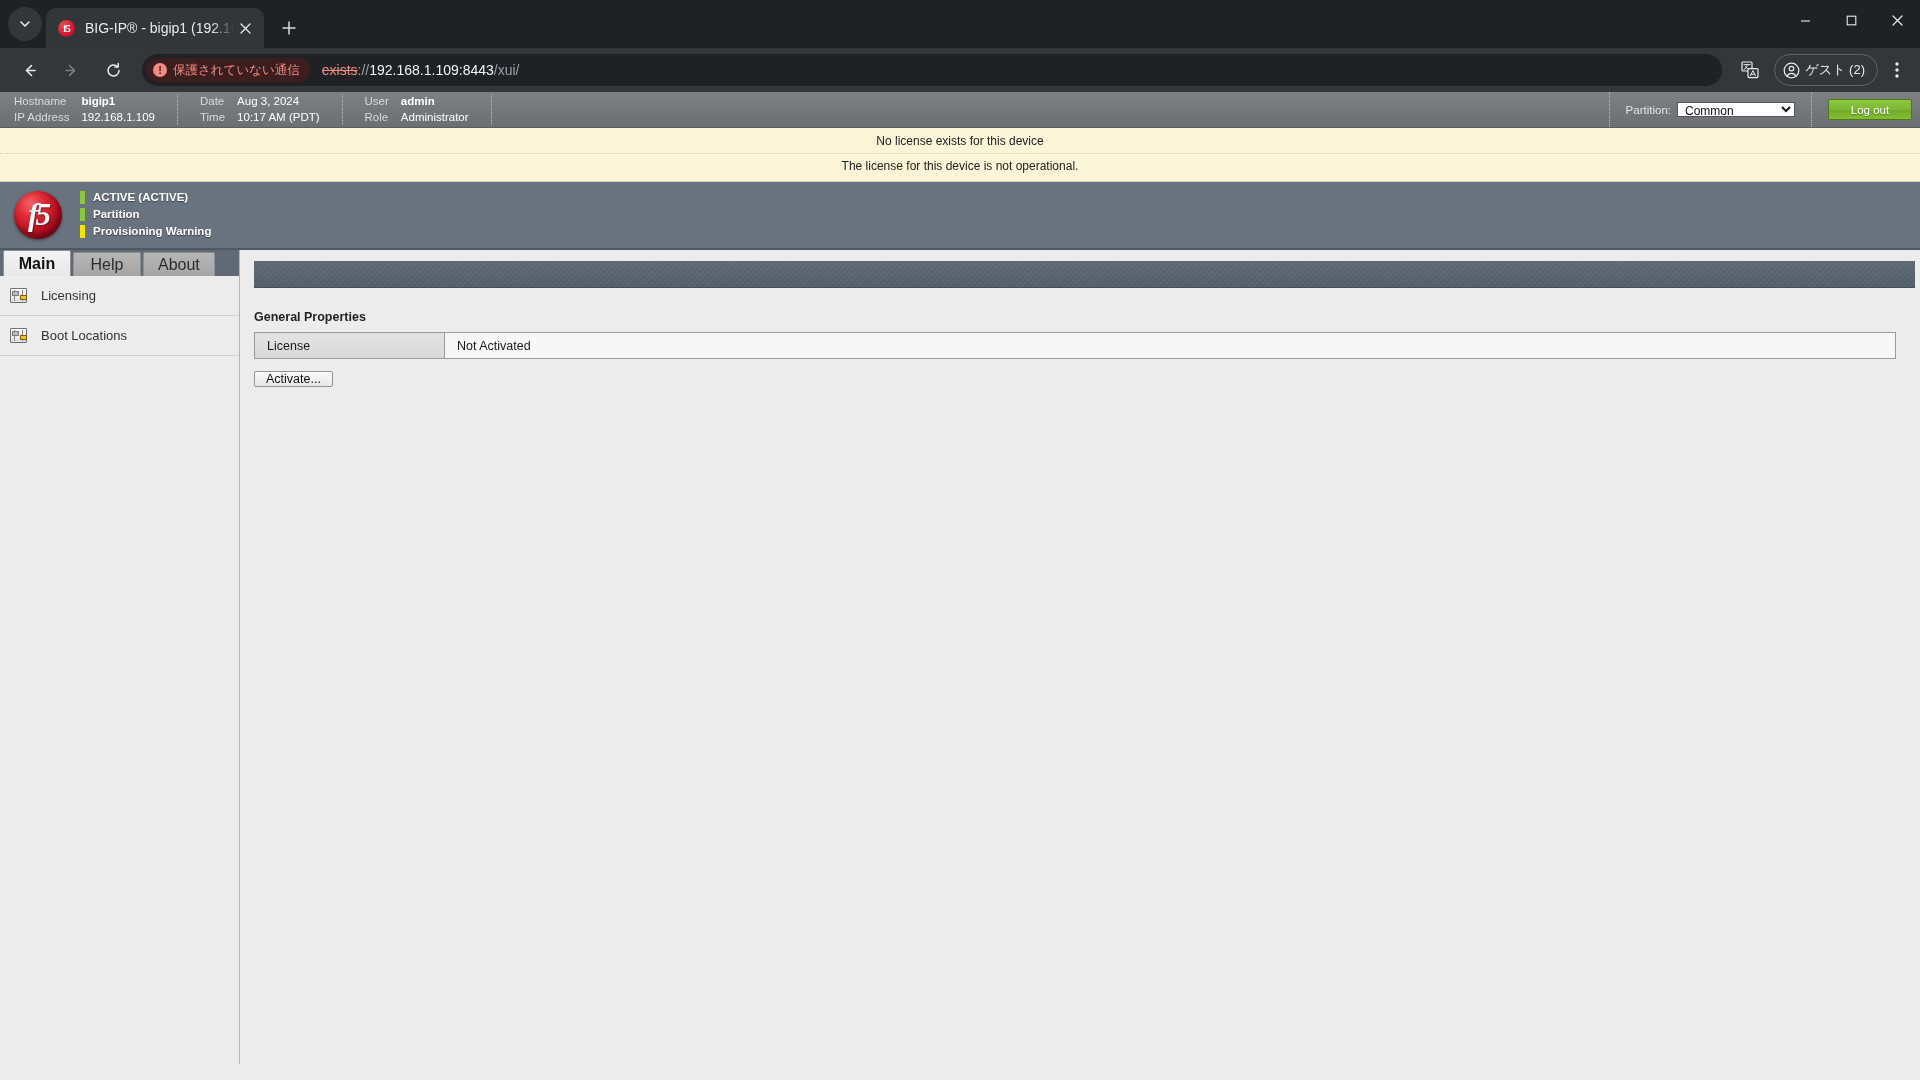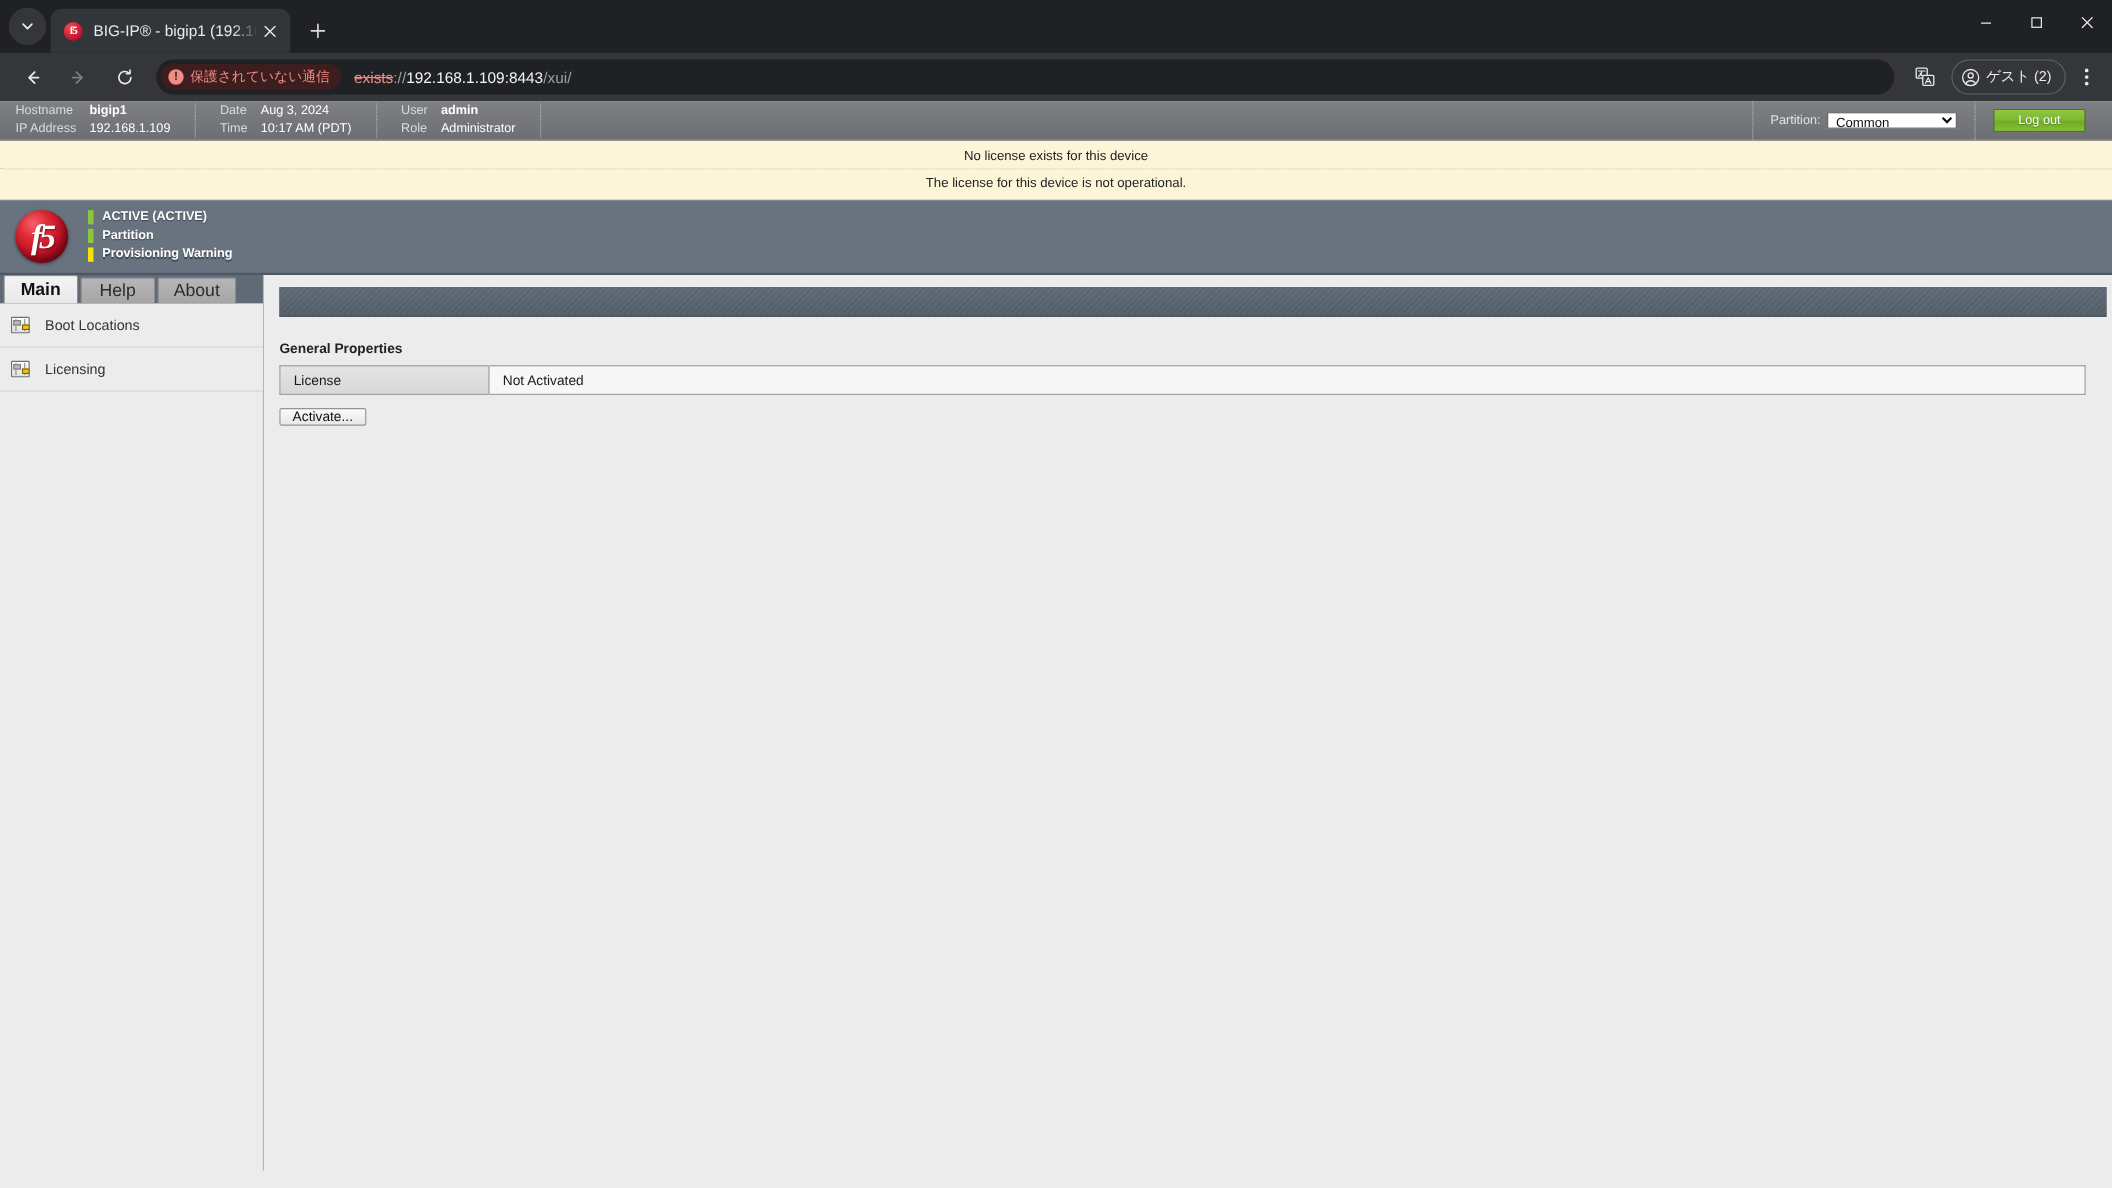--- a/index.html
+++ b/index.html
@@ -206,21 +206,21 @@
   .info-group:last-of-type { border-right: none; }
   .info-label { color: #d8dadc; }
   .info-value { color: #ffffff; font-weight: bold; }
   .info-value.plain { font-weight: normal; }
 
   .info-right {
     margin-left: auto;
     display: flex;
     align-items: center;
     height: 100%;
-    padding-right: 24px;
+    padding-right: 8px;
   }
   .partition-box {
     display: flex; align-items: center;
     border-left: 1px dotted #b9bbbd;
     padding-left: 16px;
     padding-right: 16px;
     height: 100%;
     border-right: 1px dotted #b9bbbd;
   }
   .partition-label { font-size: 11.5px; color: #e2e4e6; margin-right: 6px; }
@@ -677,28 +677,28 @@
       <div class="nav-tab active">Main</div>
       <div class="nav-tab">Help</div>
       <div class="nav-tab">About</div>
     </div>
 
     <div class="side-item">
       <span class="side-icon">
           <i></i>
           <i></i>
         </span>
-      <span class="side-label">Boot Locations</span>
+      <span class="side-label">Licensing</span>
     </div>
     <div class="side-item">
       <span class="side-icon">
           <i></i>
           <i></i>
         </span>
-      <span class="side-label">Licensing</span>
+      <span class="side-label">Boot Locations</span>
     </div>
   </div>
 
   <div class="content">
     <div class="content-topbar"></div>
 
 
     <div class="panel">
       <div class="panel-title">General Properties</div>
       <table class="prop-table">

